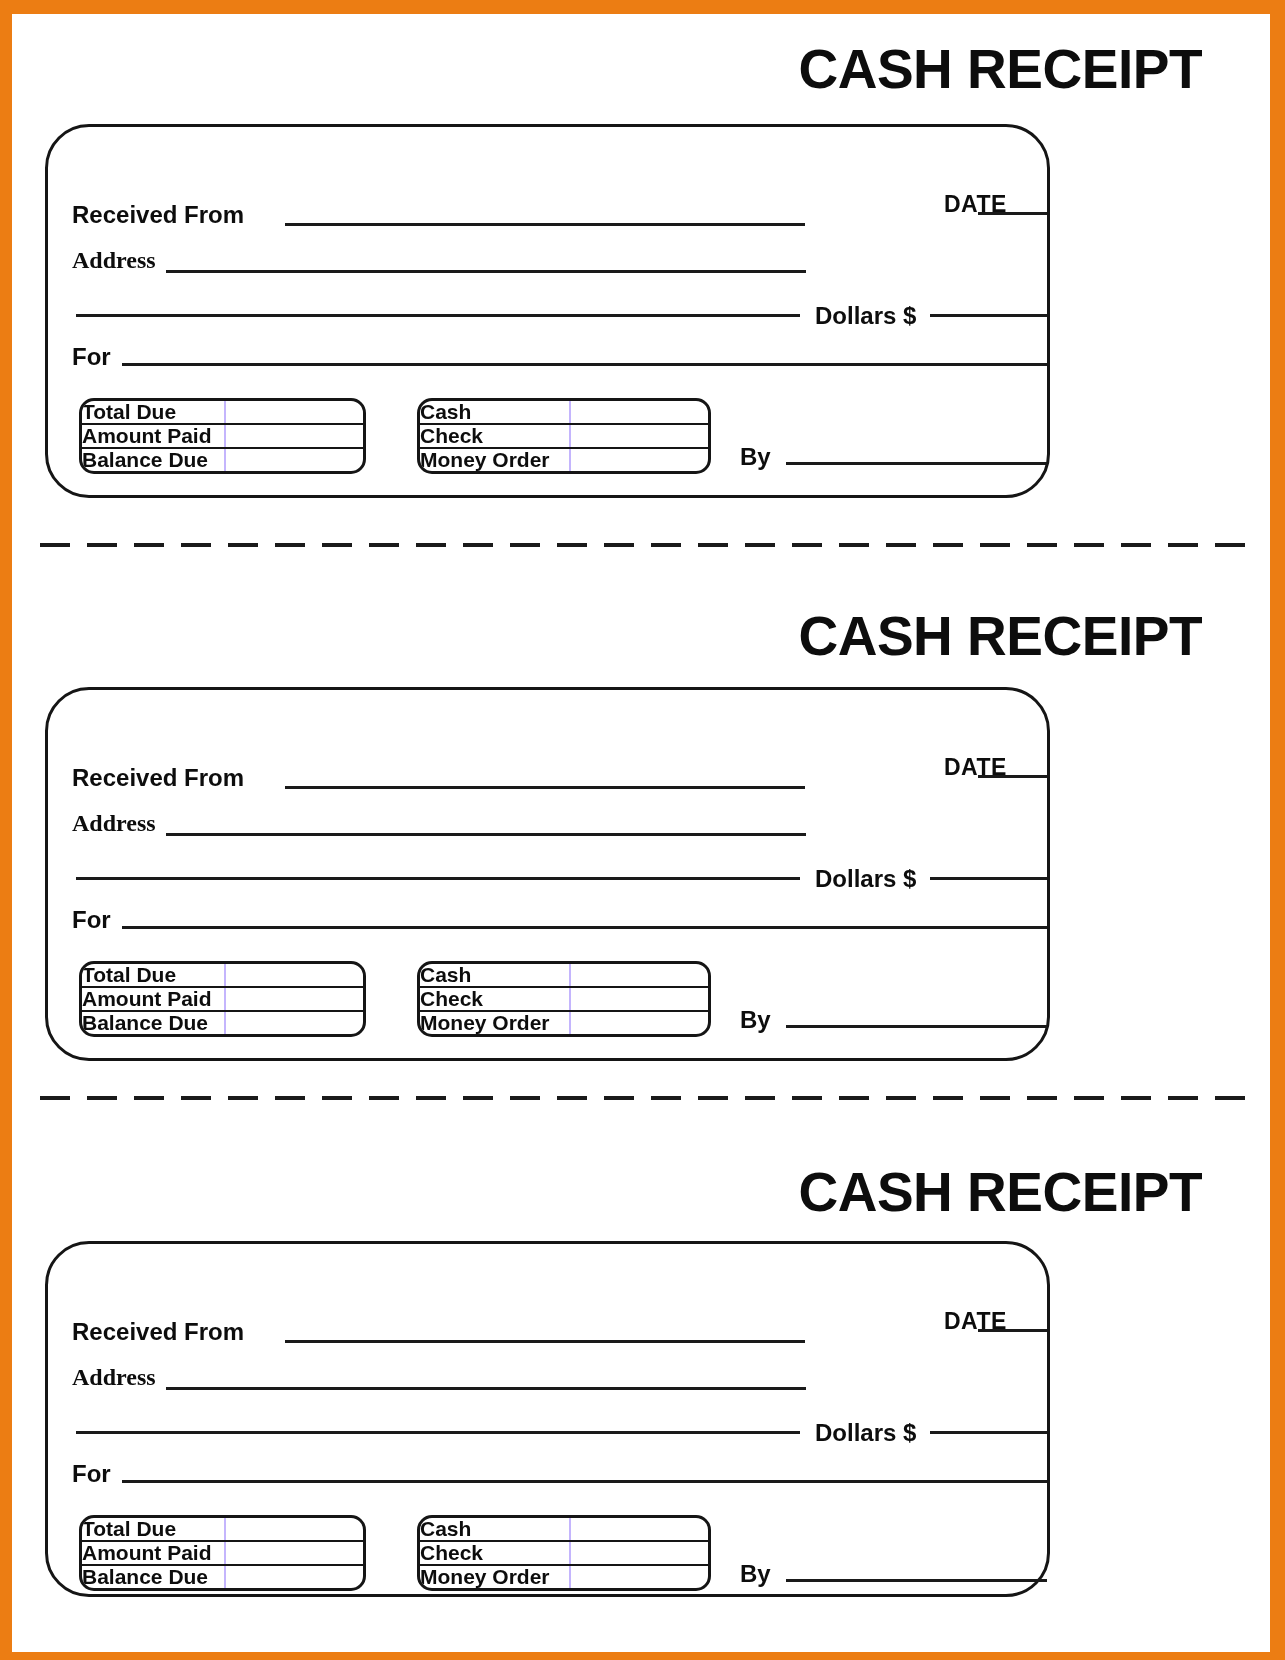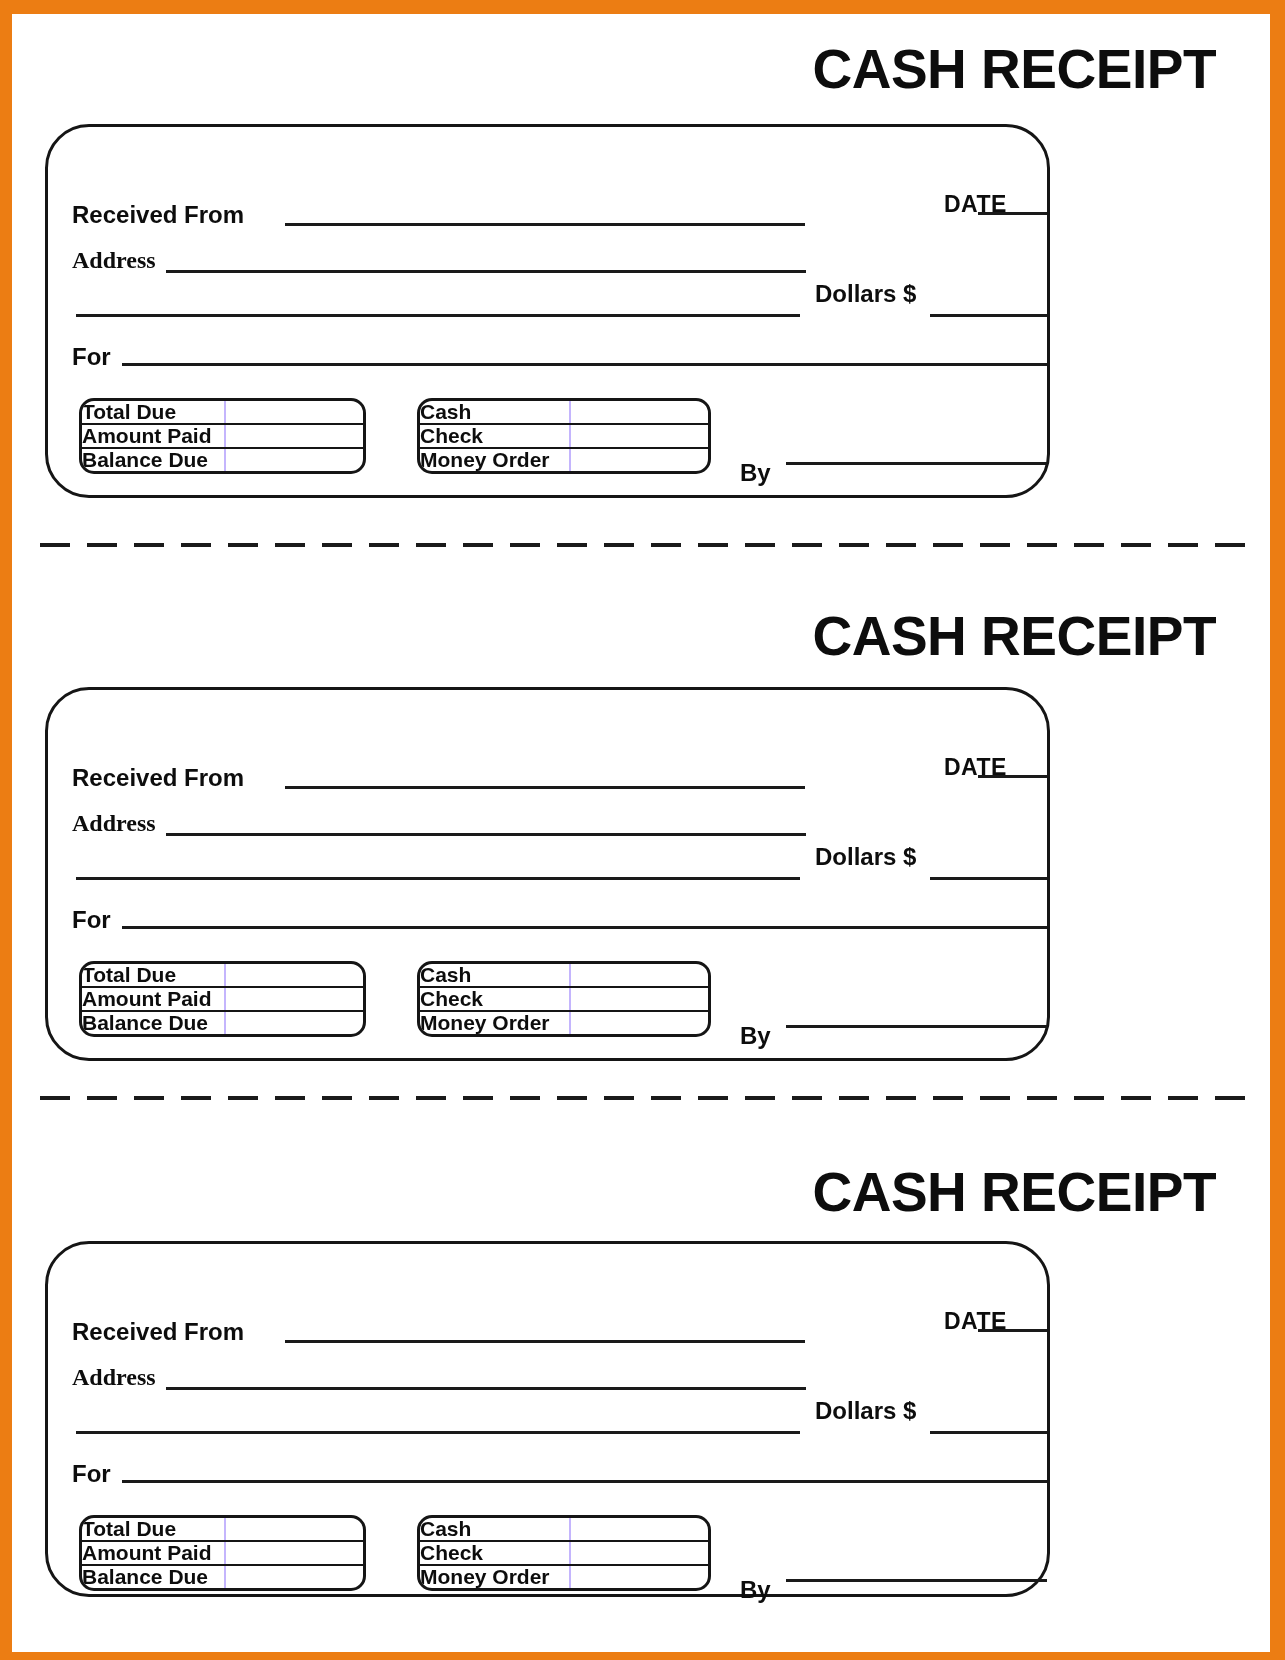--- a/index.html
+++ b/index.html
@@ -15,21 +15,21 @@
     background:#fff;
     border-style:solid;
     border-color:var(--accent,#EC7D13);
     border-width:14px 15px 8px 12px;
     display:flex;flex-direction:column;
     overflow:hidden;
   }
   .receipt{display:flex;flex-direction:column;}
   .title{
     text-align:right;
-    padding-right:54px;
+    padding-right:68px;
     font-size:55px;line-height:58px;
     font-weight:700;letter-spacing:-0.5px;
     color:#0d0d0d;
     white-space:nowrap;
   }
   .r0 .title{margin-top:26px;}
   .r1 .title{margin-top:60px;}
   .r2 .title{margin-top:63px;}
   .card{
     position:relative;
@@ -44,23 +44,23 @@
   .r1 .card{margin-top:22px;}
   .r2 .card{margin-top:20px;height:356px;}
   .lbl{
     position:absolute;
     font-weight:700;font-size:24px;line-height:26px;
     white-space:nowrap;color:#0d0d0d;
   }
   .lbl-rf{left:24px;top:75px;}
   .lbl-date{left:855px;top:64px;font-size:23px;letter-spacing:0.5px;margin-left:41px;}
   .lbl-addr{left:24px;top:120px;font-family:Liberation Serif, serif;}
-  .lbl-dollars{left:767px;top:154px;}
+  .lbl-dollars{left:767px;top:176px;}
   .lbl-for{left:24px;top:217px;}
-  .lbl-by{left:692px;top:317px;margin-top:16px;}
+  .lbl-by{left:692px;top:317px;}
   .fill{
     position:absolute;height:26px;
     border-bottom:3px solid #1a1a1a;
     font-size:22px;line-height:26px;
     white-space:nowrap;overflow:hidden;
   }
   .fill-rf{left:237px;top:70px;width:520px;}
   .fill-date{left:930px;top:59px;right:0;}
   .fill-addr{left:118px;top:117px;width:640px;}
   .fill-addr2{left:28px;top:161px;width:724px;}

